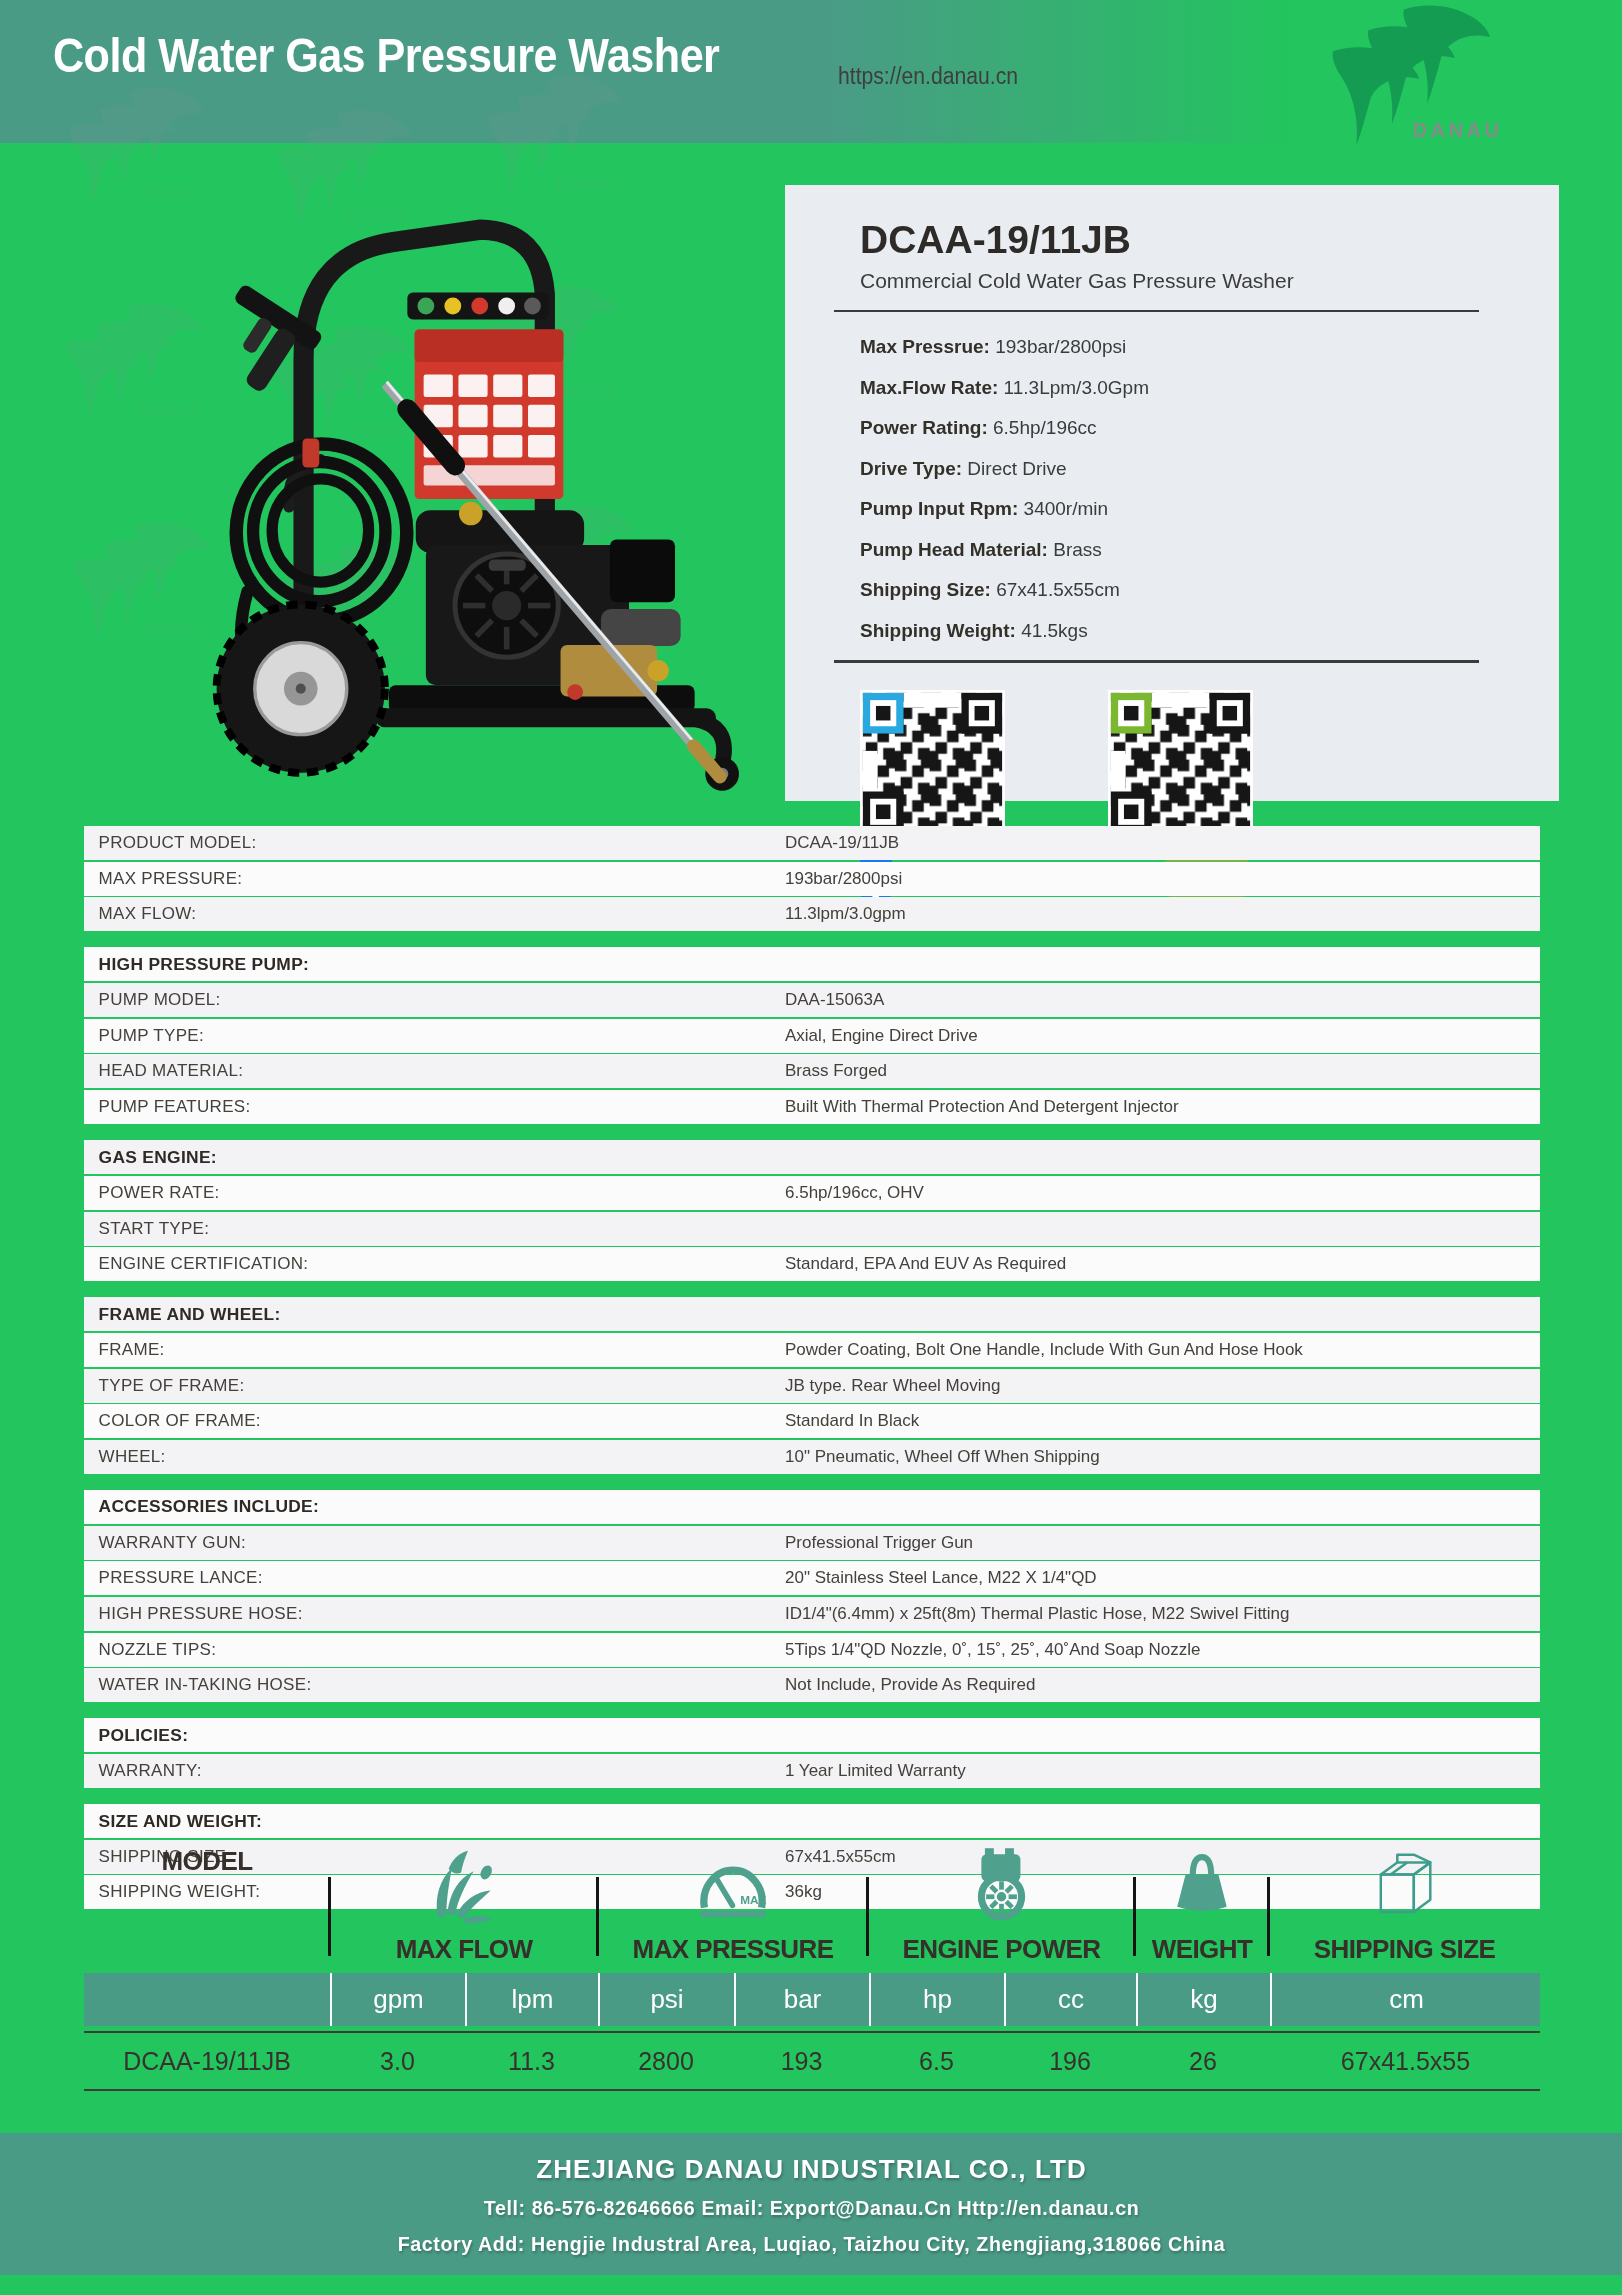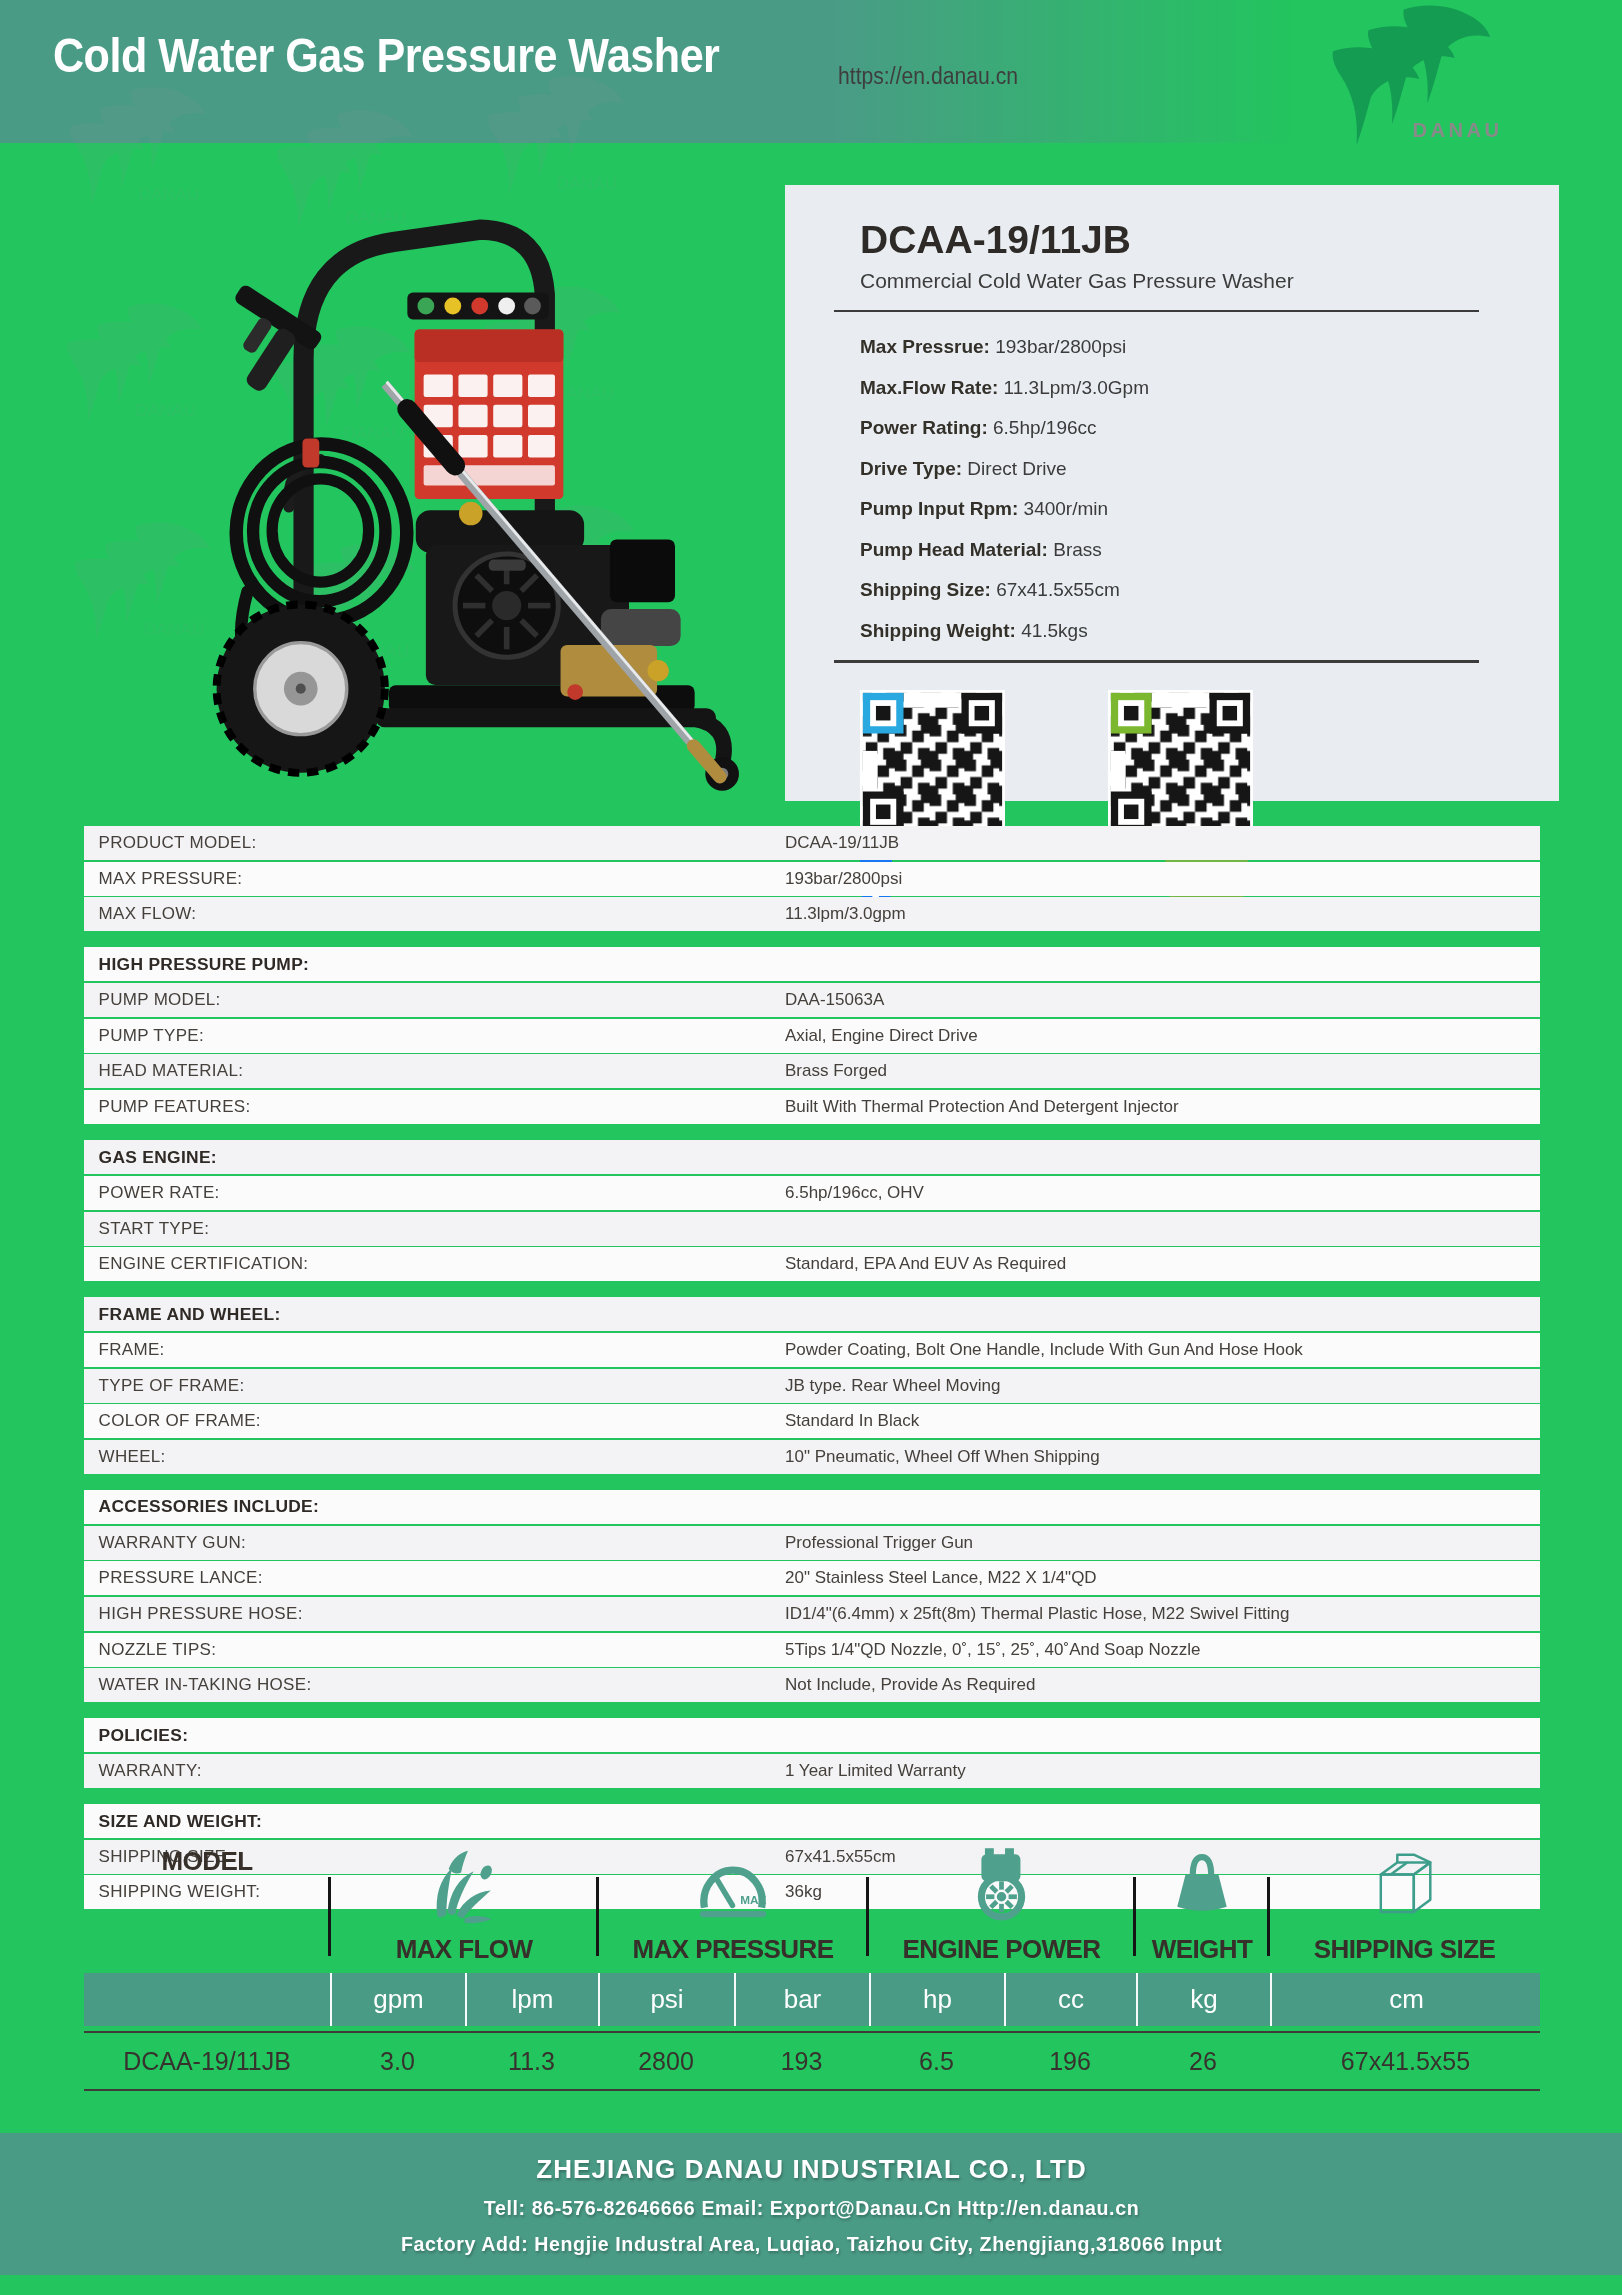--- a/index.html
+++ b/index.html
@@ -520,17 +520,17 @@
       <div class="dcell">6.5</div>
       <div class="dcell">196</div>
       <div class="dcell">26</div>
       <div class="dcell">67x41.5x55</div>
     </div>
   </div>
 
   <div class="footer">
     <div class="f1">ZHEJIANG DANAU INDUSTRIAL CO., LTD</div>
     <div class="f2">Tell: 86-576-82646666 Email: Export@Danau.Cn Http://en.danau.cn</div>
-    <div class="f3">Factory Add: Hengjie Industral Area, Luqiao, Taizhou City, Zhengjiang,318066 Input</div>
+    <div class="f3">Factory Add: Hengjie Industral Area, Luqiao, Taizhou City, Zhengjiang,318066 China</div>
   </div>
 
 </div>
 
 
 </body></html>

